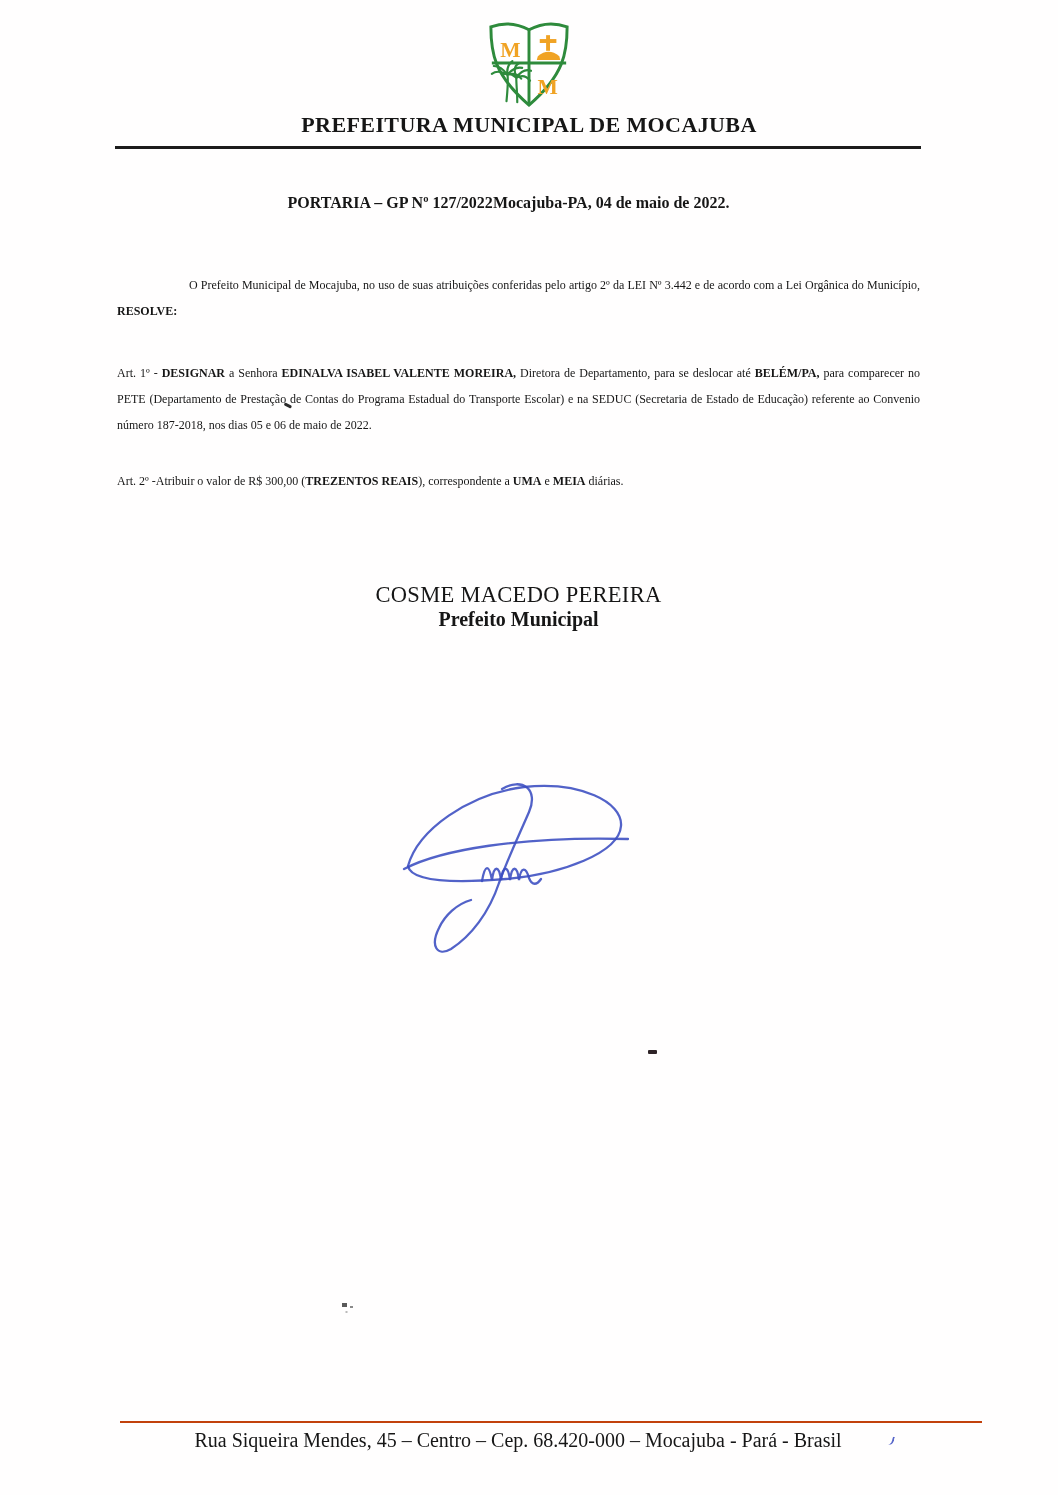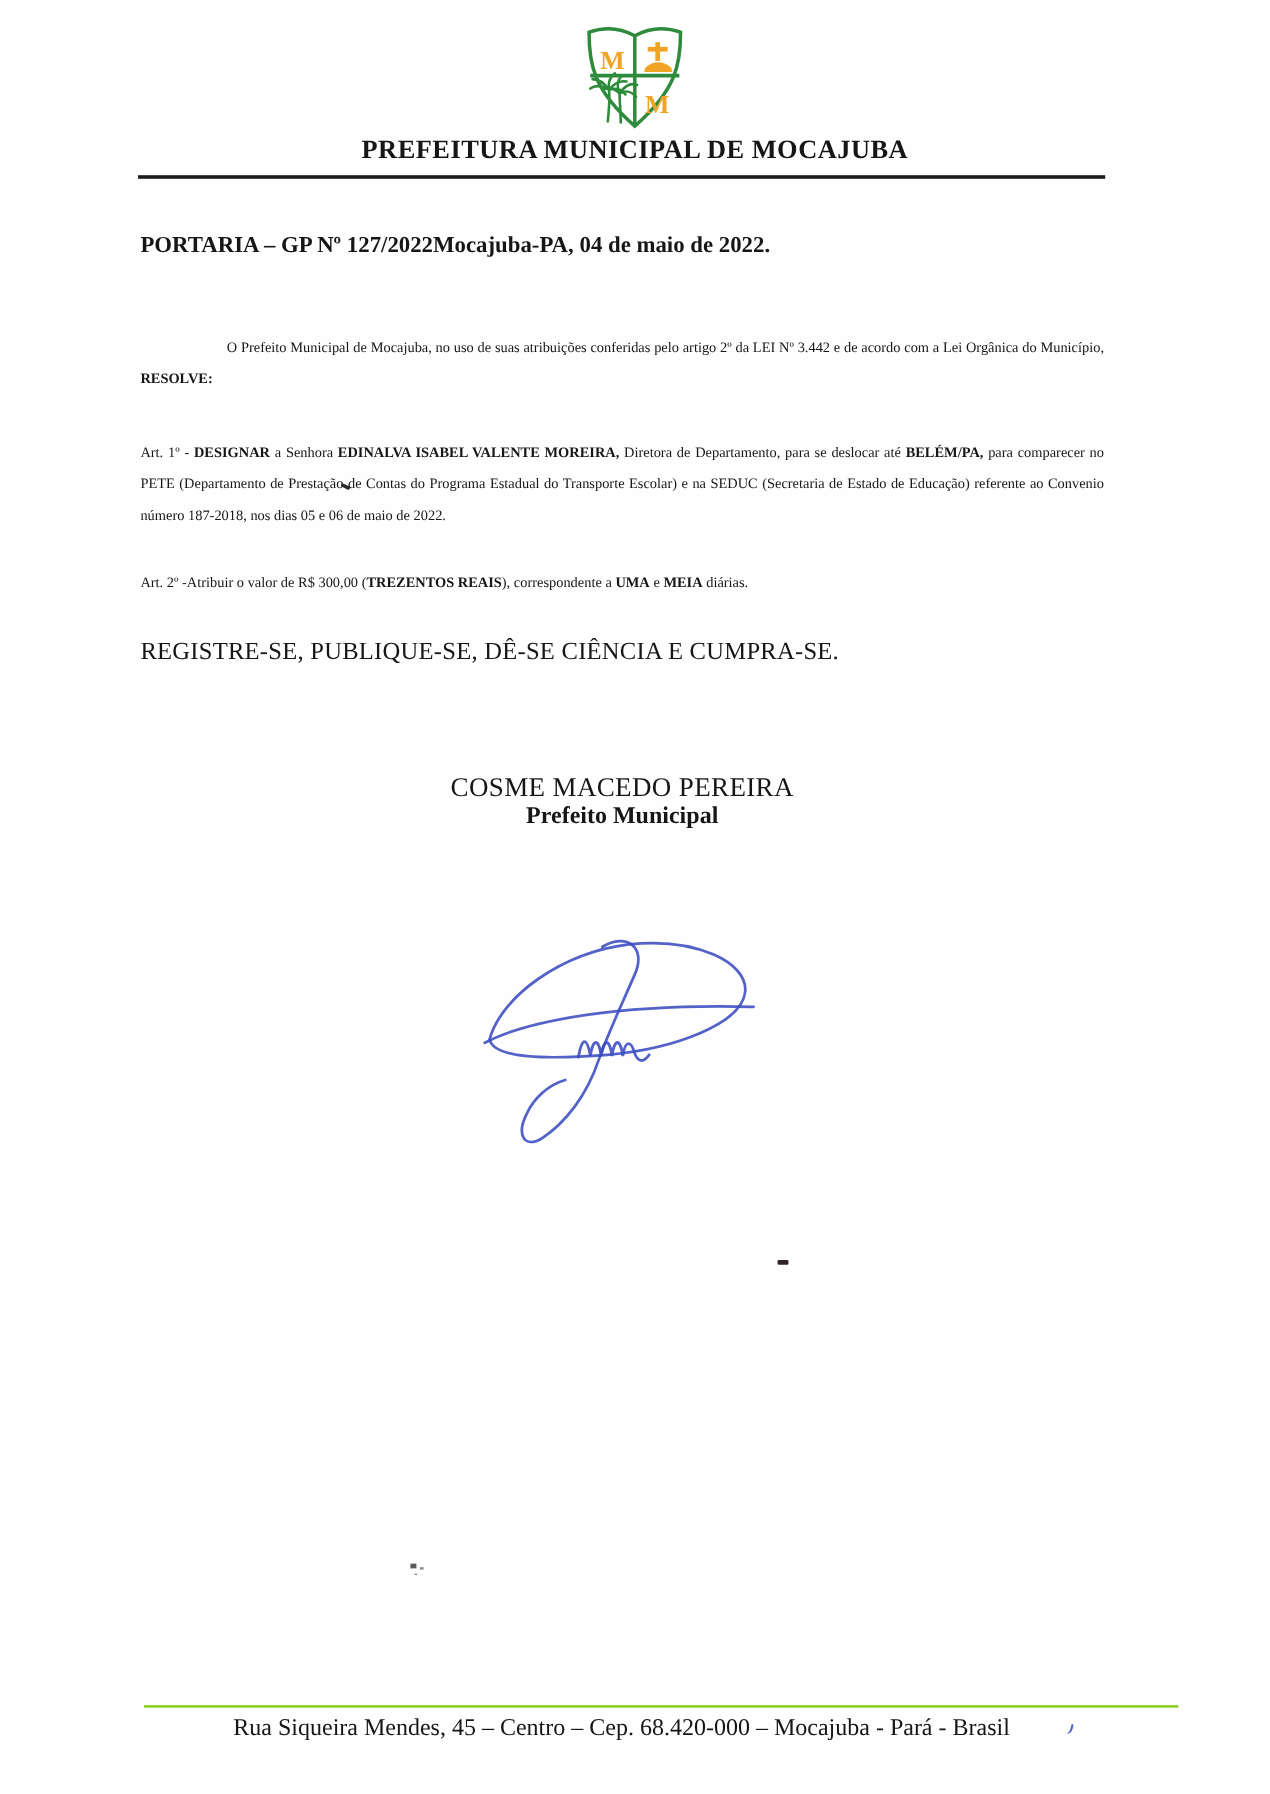--- a/index.html
+++ b/index.html
@@ -16,40 +16,40 @@
     fill:var(--crest-orange,#f0a324); text-anchor:middle; }
   .crest-statue rect, .crest-statue path { fill:var(--crest-orange,#f0a324); }
   .palm-stroke { fill:none; stroke:var(--crest-green,#2e8b3c); stroke-width:2.2; stroke-linecap:round; }
 
   
   .org { text-align:center; margin-top:5px; font-weight:bold; font-size:22px; line-height:23px; letter-spacing:.4px; }
   .rule { margin:10px 0 0 115px; width:806px; border-top:3px solid #1c1c1c; }
 
   .content { padding:0 138px 0 117px; }
 
-  .meta { display:flex; justify-content:flex-start; margin-top:45px; font-weight:bold; font-size:19px; }
+  .meta { display:flex; justify-content:center; margin-top:45px; font-weight:bold; font-size:16px; }
   .meta .date { margin-right:20px; }
 
   .para { margin:0; font-size:12px; line-height:26px; text-align:justify; }
   .b { font-weight:bold; }
   .p-open { margin-top:60px; text-indent:72px; }
   .p-art1 { margin-top:36px; }
   .p-art2 { margin-top:30px; }
   .closing { margin:34px 0 0 0; font-size:20.5px; letter-spacing:.2px; }
 
   .sig { text-align:center; margin-top:88px; }
   .sig-name { font-size:22.5px; font-weight:normal; letter-spacing:.3px;text-align:center; }
   .sig-title { font-size:20px; font-weight:bold; }
 
   .signature-ink { position:absolute; left:400px; top:776px; pointer-events:none; }
   .ink path { fill:none; stroke:var(--ink,#3a4cc0); stroke-width:2.3; stroke-linecap:round; opacity:.88; }
 
   
   .footer { position:absolute; left:120px; top:1421px; width:862px; box-sizing:border-box;
-    border-top:2px solid #84cc16; text-align:center; padding-right:66px; font-size:20px; }
+    border-top:2px solid #c2410c; text-align:center; padding-right:66px; font-size:20px; }
   .footer-line1 { margin-top:6px; }
   .footer-line2 { margin-top:1px; }
   .link { color:var(--link,#3fa3cf); text-decoration:underline; }
 
   
   .artifact { position:absolute; }
   .art-accent { left:284px; top:404px; width:8px; height:2.5px; background:#2b2b2b;
     transform:rotate(26deg); border-radius:2px; }
   .art-dash { left:648px; top:1050px; width:9px; height:3.5px; background:#2e2327; border-radius:1px; }
   .art-dots { left:342px; top:1303px; width:5px; height:4px; background:#5a5a5a;
@@ -90,21 +90,20 @@
       <span class="b">PORTARIA – GP Nº 127/2022</span>
       <span class="b date">Mocajuba-PA, 04 de maio de 2022.</span>
     </div>
 
     <p class="para p-open"><span>O Prefeito Municipal de Mocajuba, no uso de suas atribuições conferidas pelo artigo 2º da LEI Nº 3.442 e de acordo com a Lei Orgânica do Município, </span><span class="b">RESOLVE:</span></p>
 
     <p class="para p-art1"><span>Art. 1º - </span><span class="b">DESIGNAR</span><span> a Senhora </span><span class="b">EDINALVA ISABEL VALENTE MOREIRA,</span><span> Diretora de Departamento, para se deslocar até </span><span class="b">BELÉM/PA,</span><span> para comparecer no PETE (Departamento de Prestação de Contas do Programa Estadual do Transporte Escolar) e na SEDUC (Secretaria de Estado de Educação) referente ao Convenio número 187-2018, nos dias 05 e 06 de maio de 2022.</span></p>
 
     <p class="para p-art2"><span>Art. 2º -Atribuir o valor de R$ 300,00 (</span><span class="b">TREZENTOS REAIS</span><span>), correspondente a </span><span class="b">UMA</span><span> e </span><span class="b">MEIA</span><span> diárias.</span></p>
 
-    <p class="closing">REGISTRE-SE, PUBLIQUE-SE, DÊ-SE CIÊNCIA E CUMPRA-SE.</p>
 
     <div class="sig">
       <div class="sig-name">COSME MACEDO PEREIRA</div>
       <div class="sig-title">Prefeito Municipal</div>
     </div>
   </div>
 
   <svg class="signature-ink" width="245" height="185" viewBox="0 0 245 185">
     <g class="ink">
       <path d="M8,90 C18,54 68,18 124,11 C180,5 223,26 221,50 C219,77 162,98 106,103 C56,107 11,106 8,90 Z"></path>

